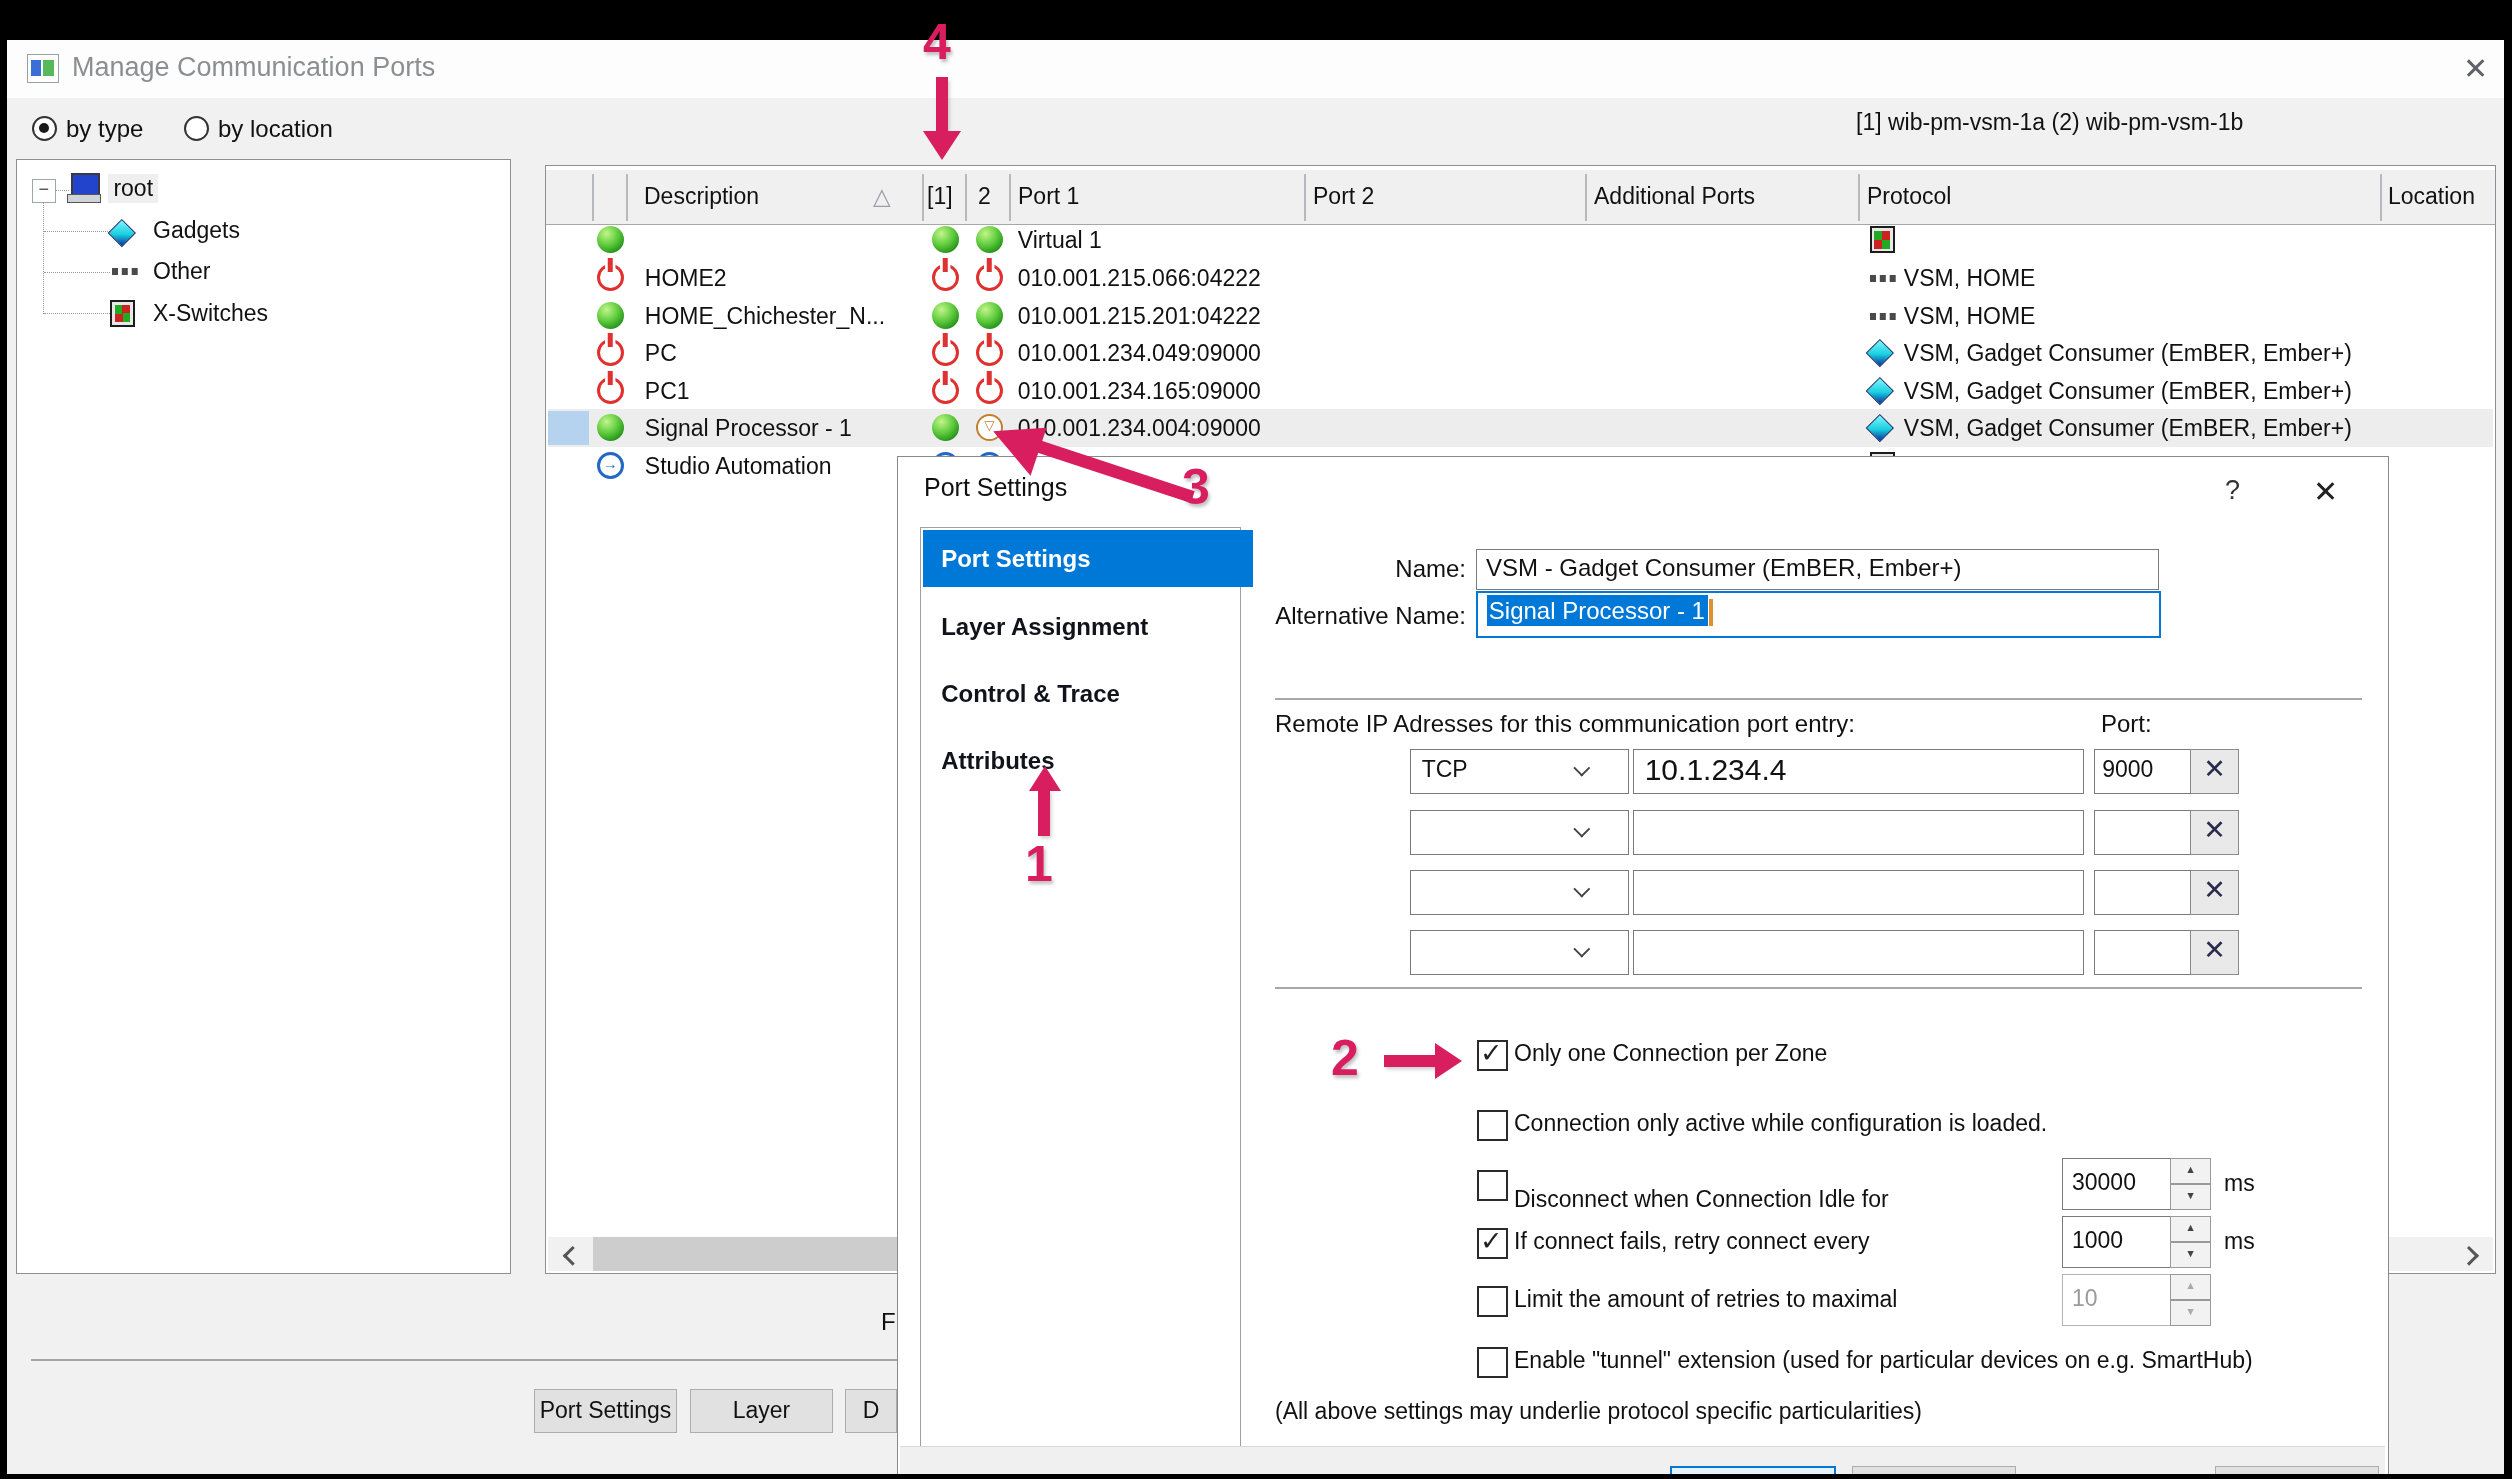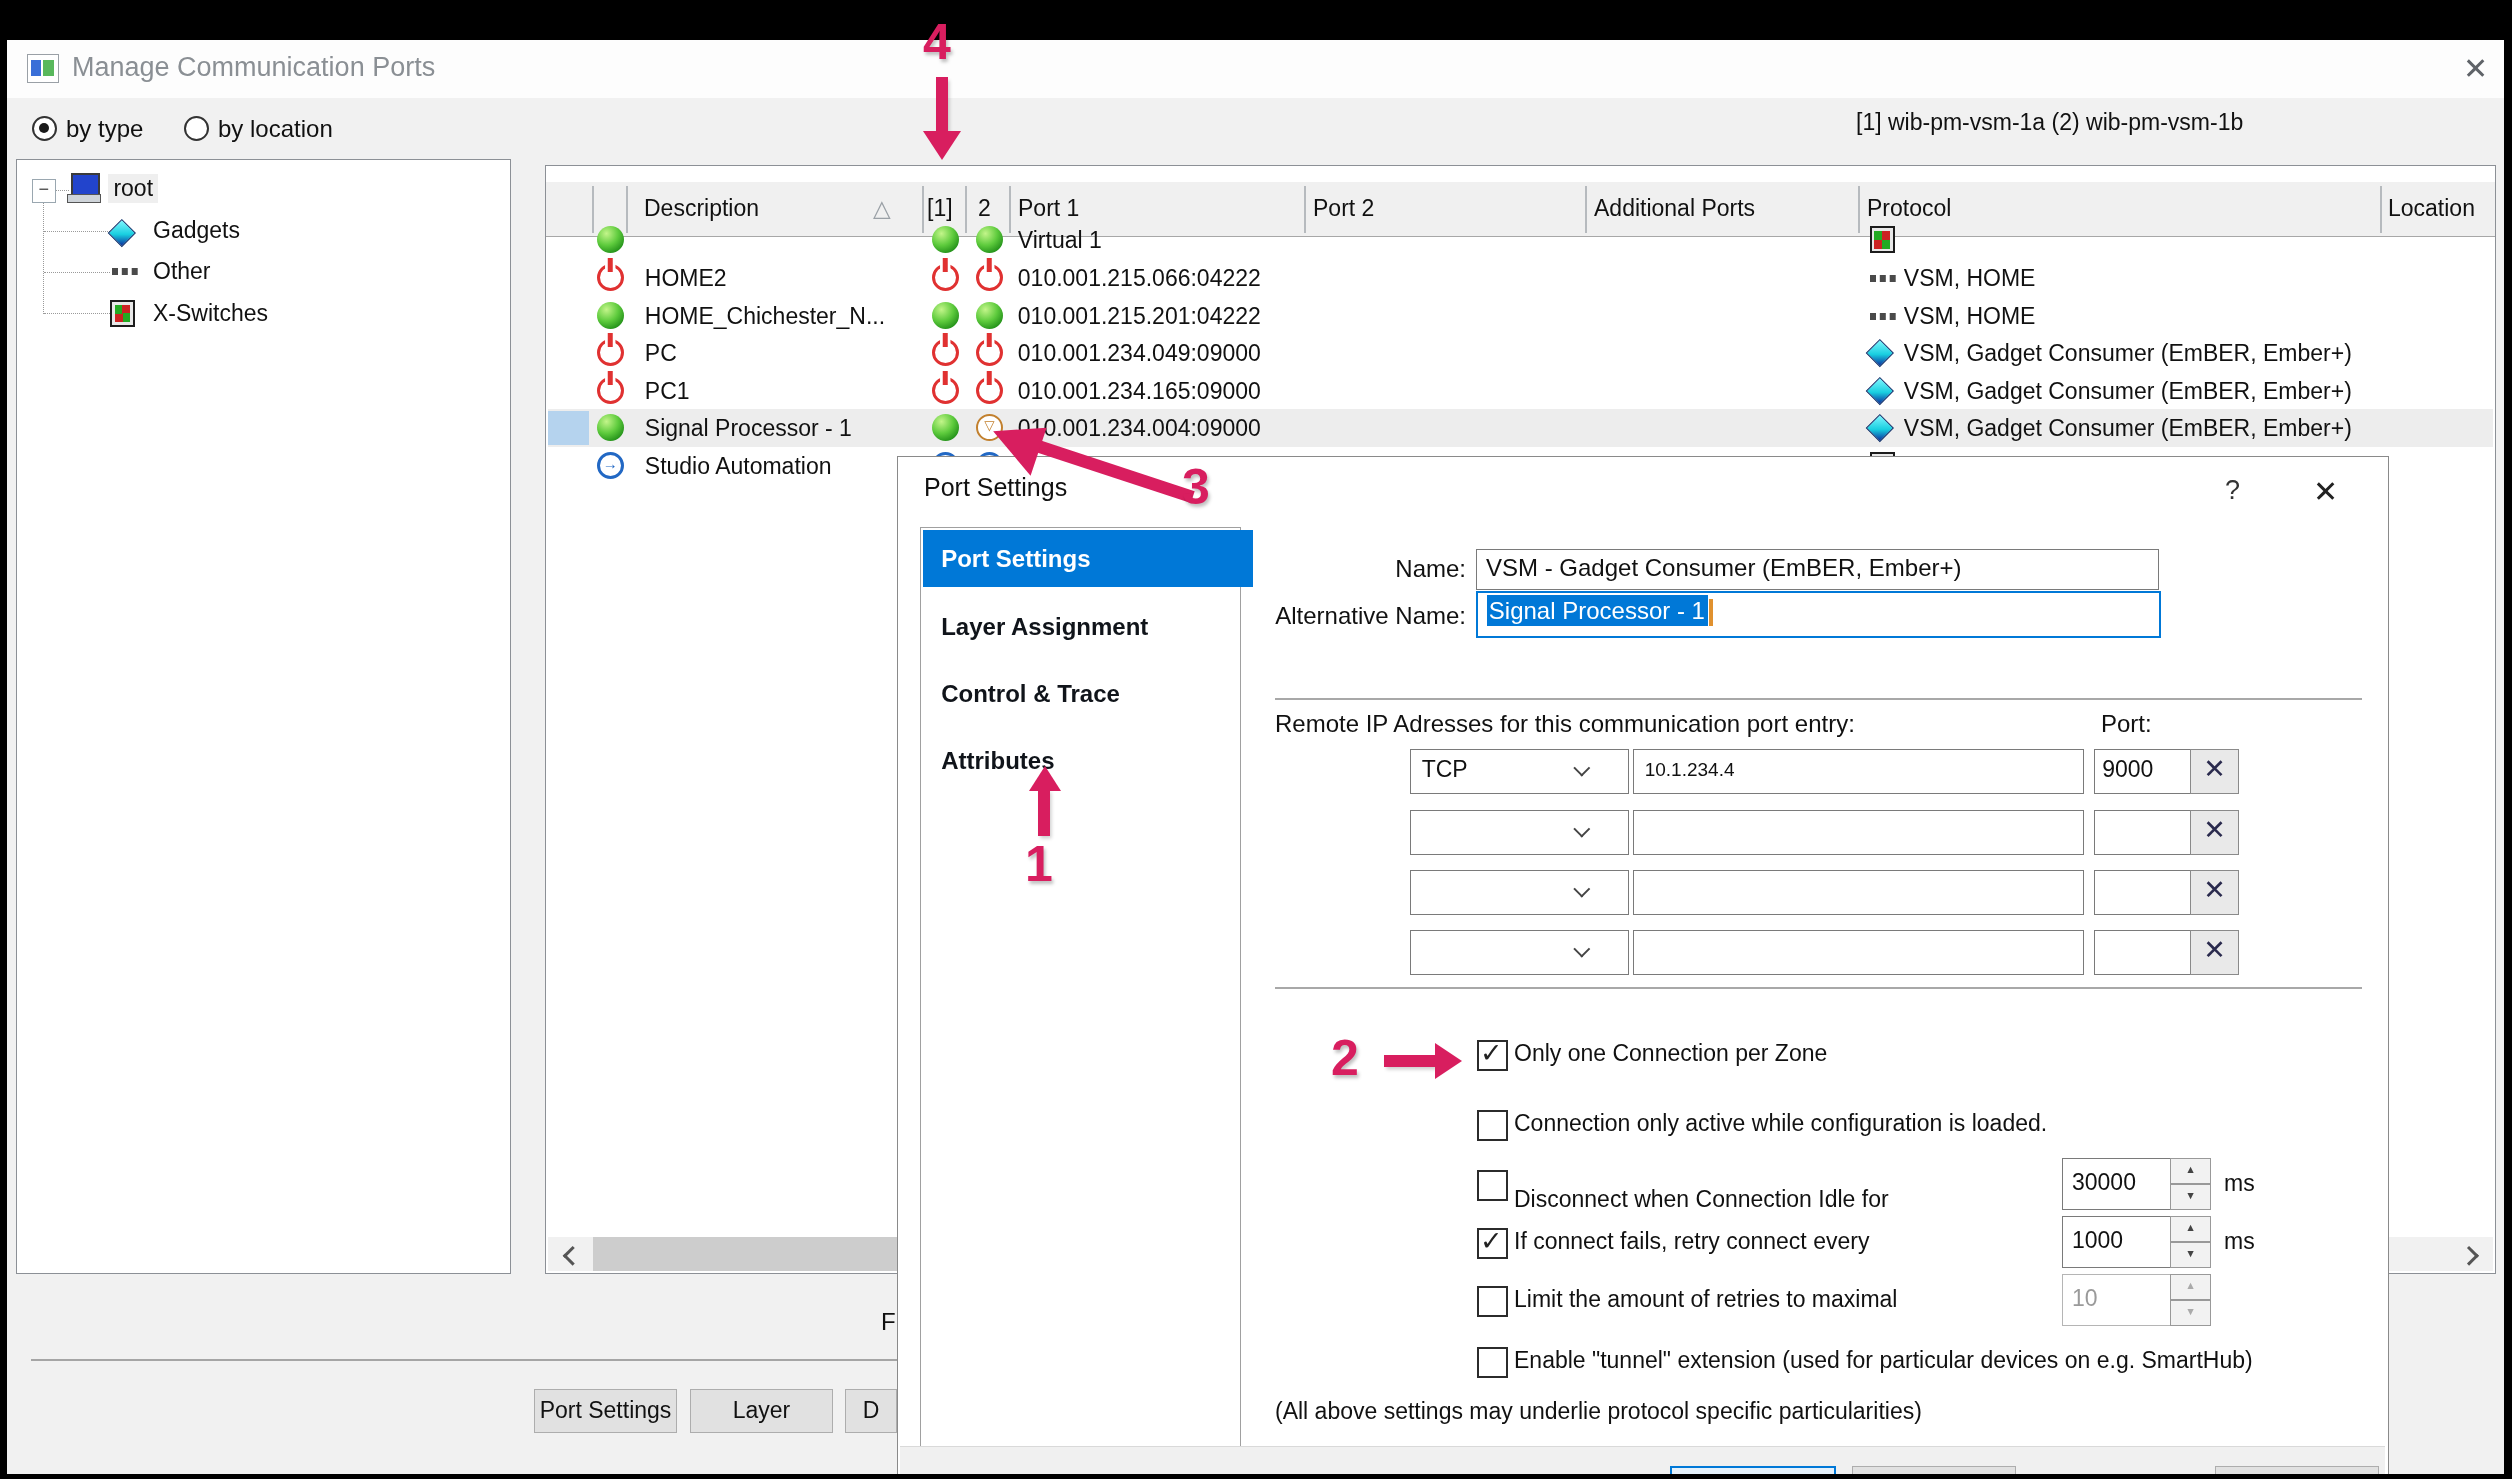--- a/index.html
+++ b/index.html
@@ -41,21 +41,21 @@
   [data-icon="chip"]{width:25px;height:27px;border:2.7px solid #1c1c1c;background:#e8e8e8;position:relative;}
   [data-icon="chip"]::before{content:"";position:absolute;left:2.7px;top:2.7px;right:2.7px;bottom:2.7px;
     background:conic-gradient(#cc2222 0 25%,#22aa22 0 50%,#cc2222 0 75%,#22aa22 0);}
   [data-icon="dots"]{width:27px;height:9px;position:relative;margin-top:10.7px;}
   [data-icon="dots"]::before{content:"";position:absolute;left:0;top:0;width:6.3px;height:7.2px;background:#4a4a4a;
     box-shadow:9.8px 0 0 #4a4a4a,19.7px 0 0 #4a4a4a;}
   [data-icon="diamond"]{width:19.7px;height:19.7px;margin-top:3.6px;transform:rotate(45deg);
     background:linear-gradient(135deg,#7ff6ff 0%,#19cfe0 55%,#0a2e9e 100%);border:1.8px solid #082a66;}
   
   .table{left:545px;top:165px;width:1951px;height:1109px;background:#fff;border:1.8px solid #8c9096;}
-  .thead{position:absolute;left:0;top:16px;right:0;height:54px;background:#f0f0f0;border-bottom:1.8px solid #a7a7a7;}
+  .thead{position:absolute;left:0;top:4px;right:0;height:54px;background:#f0f0f0;border-bottom:1.8px solid #a7a7a7;}
   .thead .hl{position:absolute;font-size:23px;line-height:52px;color:#111;white-space:nowrap;}
   .vsep{position:absolute;top:3.6px;height:47px;width:1.8px;background:#b6babe;}
   .sort-tri{position:absolute;left:327px;top:12.5px;font-size:23px;color:#9aa0a6;}
   .trow{position:absolute;left:1.8px;width:1945px;height:38px;}
   .trow .icon{position:absolute;top:5.4px;}
   .trow .cell{position:absolute;font-size:23px;line-height:38px;white-space:nowrap;overflow:hidden;}
   .trow[data-selected="true"]{background:#ededed;}
   .di{left:49px;} .i1{left:384px;} .i2{left:428px;} .pi{left:1322px;}
   .cell.desc{left:97px;width:277px;}
   .cell.p1{left:470px;width:286px;}
@@ -78,21 +78,21 @@
   .nav{position:absolute;left:22.4px;top:70px;width:319px;height:936px;border:1.8px solid #a0a0a0;background:#fff;}
   .nav-item{position:absolute;left:1.8px;width:312px;height:57px;font-size:24px;font-weight:600;color:#10141a;line-height:57px;padding-left:18px;}
   .nav-item[data-selected="true"]{background:#0078d7;color:#fff;}
   .flabel{position:absolute;font-size:24px;text-align:right;white-space:nowrap;}
   .tfield{position:absolute;background:#fff;border:1.8px solid #7a7a7a;font-size:24px;line-height:36px;padding-left:9px;white-space:nowrap;overflow:hidden;}
   .tfield.focus{border:2.7px solid #0078d7;}
   .selspan{background:#0078d7;color:#fff;padding:1.8px 3.6px 1.8px 1.8px;}
   .caret{display:inline-block;width:3.6px;height:27px;background:#e0912f;vertical-align:middle;margin-left:0.9px;}
   .dsep{position:absolute;left:377px;width:1087px;height:1.8px;background:#a8a8a8;}
   .combo{position:absolute;width:206px;height:43px;border:1.8px solid #7a7a7a;background:#fff;font-size:23px;line-height:39px;padding-left:10.7px;}
-  .ipf{position:absolute;width:438px;height:43px;border:1.8px solid #7a7a7a;background:#fff;font-size:19px;line-height:39px;padding-left:10.7px;}
+  .ipf{position:absolute;width:438px;height:43px;border:1.8px solid #7a7a7a;background:#fff;font-size:30px;line-height:39px;padding-left:10.7px;}
   .portf{position:absolute;width:88px;height:43px;border:1.8px solid #7a7a7a;background:#fff;font-size:23px;line-height:39px;padding-left:7.2px;}
   .delx{position:absolute;width:47px;height:43px;background:#e9e9e9;border:1.8px solid #8a8a8a;color:#2b2b4e;font-size:27px;text-align:center;line-height:39px;}
   .cb{position:absolute;width:27px;height:27px;border:2.7px solid #2b2b2b;background:#fff;}
   .cb[data-checked="true"]::after{content:"✓";position:absolute;left:0.9px;top:-5.4px;font-size:27px;color:#222;}
   .cblabel{position:absolute;font-size:23px;line-height:29px;white-space:nowrap;}
   .spin{position:absolute;width:107px;height:50px;border:1.8px solid #7a7a7a;background:#fff;font-size:23px;line-height:47px;padding-left:9px;}
   .spin[data-disabled="true"]{color:#9a9a9a;border-color:#b5b5b5;}
   .spinbtns{position:absolute;width:39px;height:50px;}
   .spinbtns .sb{position:absolute;left:0;width:39px;height:24px;background:#f2f2f2;border:1.8px solid #999;
      font-size:10.7px;text-align:center;line-height:20.6px;color:#444;}

